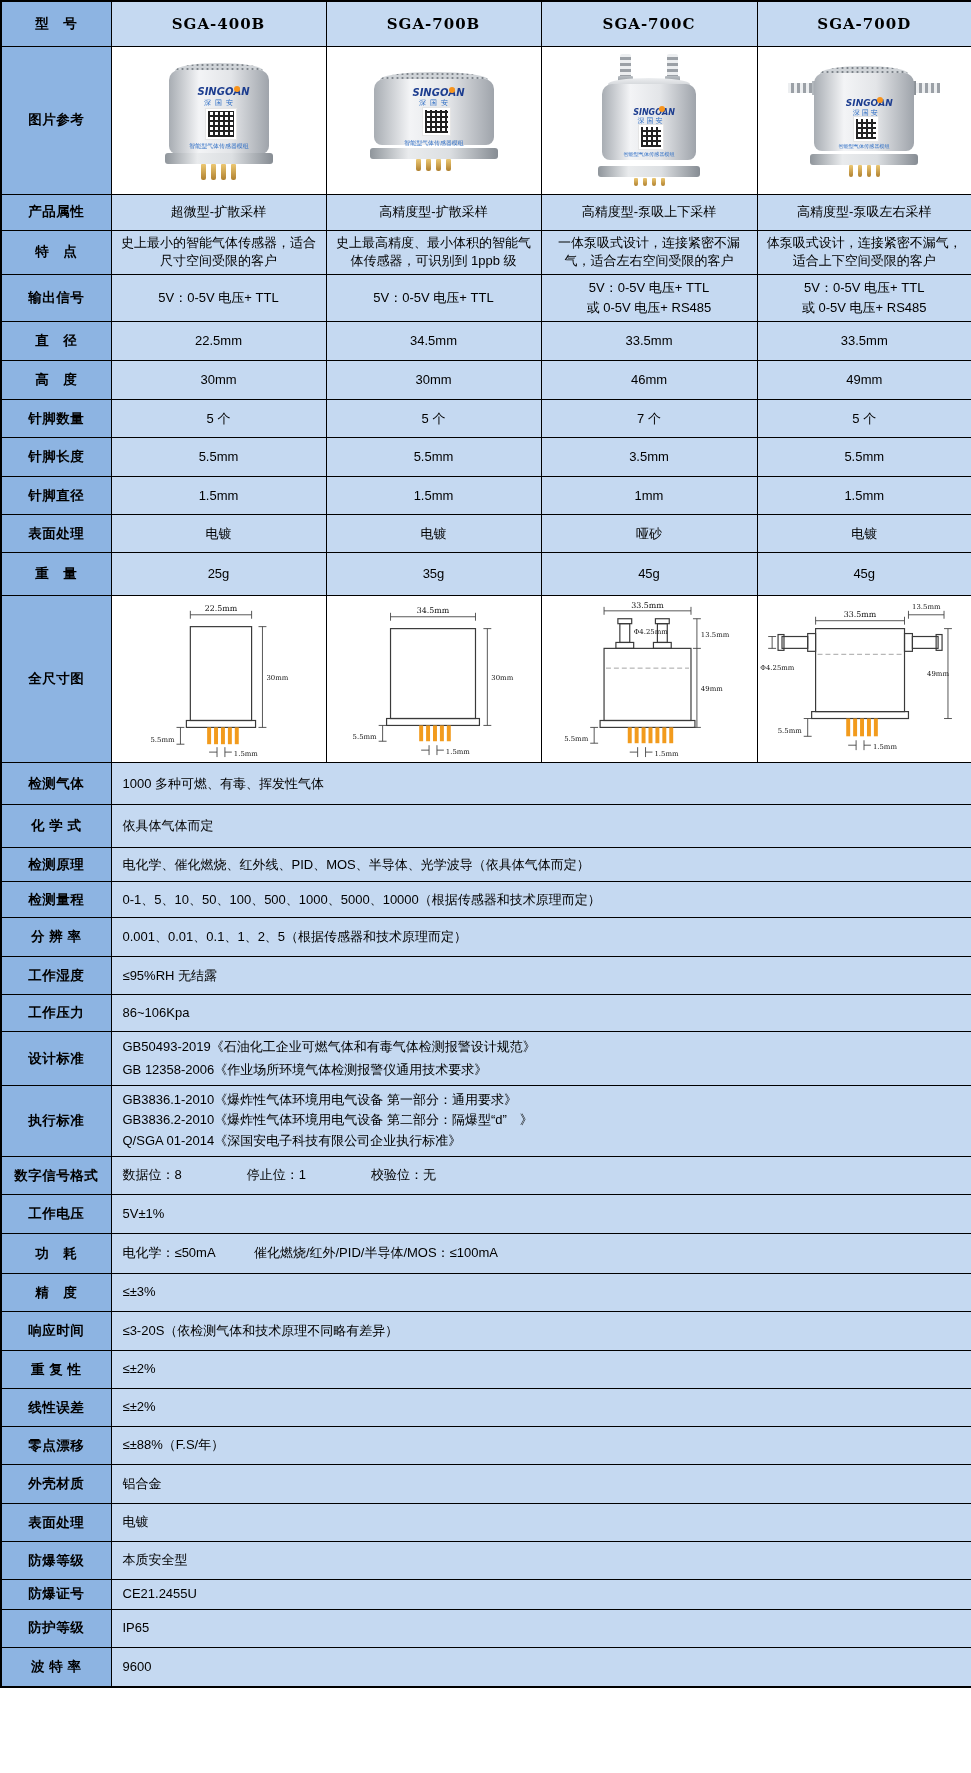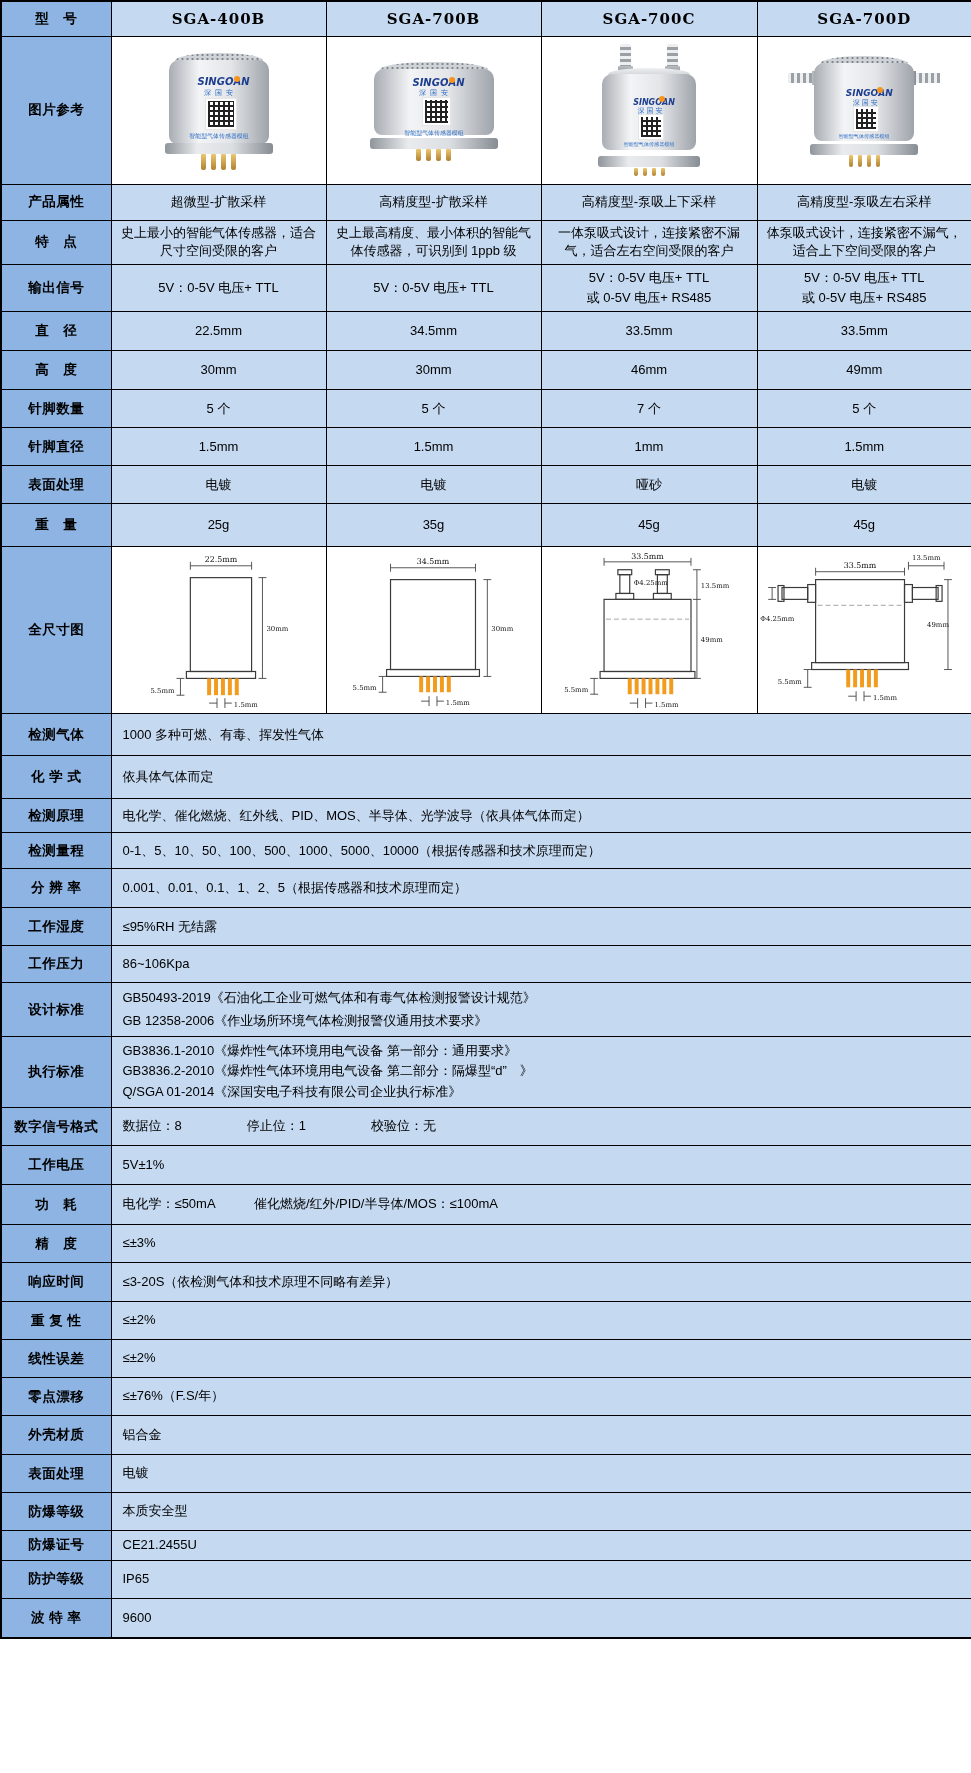--- a/index.html
+++ b/index.html
@@ -70,21 +70,21 @@
 <table class="spec">
 <colgroup>
       <col style="width:110px">
       <col style="width:215px">
       <col style="width:215px">
       <col style="width:216px">
       <col style="width:215px">
     </colgroup>
 
 <tbody>
-      <tr style="height:35px">
+      <tr style="height:45px">
   <td class="lbl">型　号</td>
   <td class="model">SGA-400B</td>
   <td class="model">SGA-700B</td>
   <td class="model">SGA-700C</td>
   <td class="model">SGA-700D</td>
 </tr>
 
 <tr style="height:148px">
   <td class="lbl">图片参考</td>
   <td class="photocell">
@@ -197,20 +197,27 @@
   <td class="val">30mm</td>
   <td class="val">46mm</td>
   <td class="val">49mm</td>
 </tr>
 <tr style="height:38px">
   <td class="lbl">针脚数量</td>
   <td class="val">5 个</td>
   <td class="val">5 个</td>
   <td class="val">7 个</td>
   <td class="val">5 个</td>
+</tr>
+<tr style="height:39px">
+  <td class="lbl">针脚长度</td>
+  <td class="val">5.5mm</td>
+  <td class="val">5.5mm</td>
+  <td class="val">3.5mm</td>
+  <td class="val">5.5mm</td>
 </tr>
 <tr style="height:38px">
   <td class="lbl">针脚直径</td>
   <td class="val">1.5mm</td>
   <td class="val">1.5mm</td>
   <td class="val">1mm</td>
   <td class="val">1.5mm</td>
 </tr>
 <tr style="height:38px">
   <td class="lbl">表面处理</td>
@@ -433,21 +440,21 @@
 <tr style="height:38px">
         <td class="lbl">重 复 性</td>
         <td class="detail" colspan="4">≤±2%</td>
       </tr>
 <tr style="height:38px">
         <td class="lbl">线性误差</td>
         <td class="detail" colspan="4">≤±2%</td>
       </tr>
 <tr style="height:38px">
         <td class="lbl">零点漂移</td>
-        <td class="detail" colspan="4">≤±76%（F.S/年）</td>
+        <td class="detail" colspan="4">≤±88%（F.S/年）</td>
       </tr>
 <tr style="height:39px">
         <td class="lbl">外壳材质</td>
         <td class="detail" colspan="4">铝合金</td>
       </tr>
 <tr style="height:38px">
         <td class="lbl">表面处理</td>
         <td class="detail" colspan="4">电镀</td>
       </tr>
 <tr style="height:38px">

